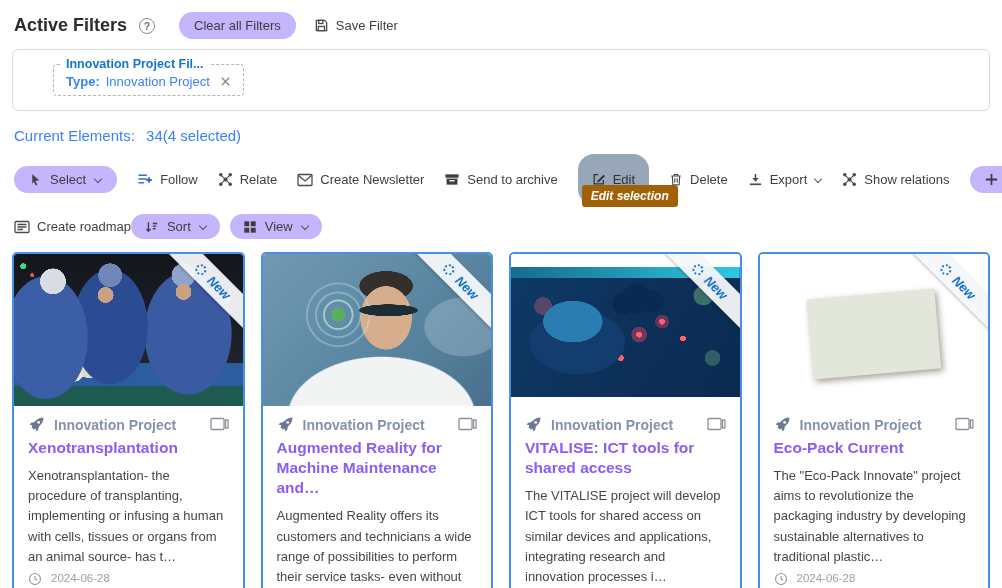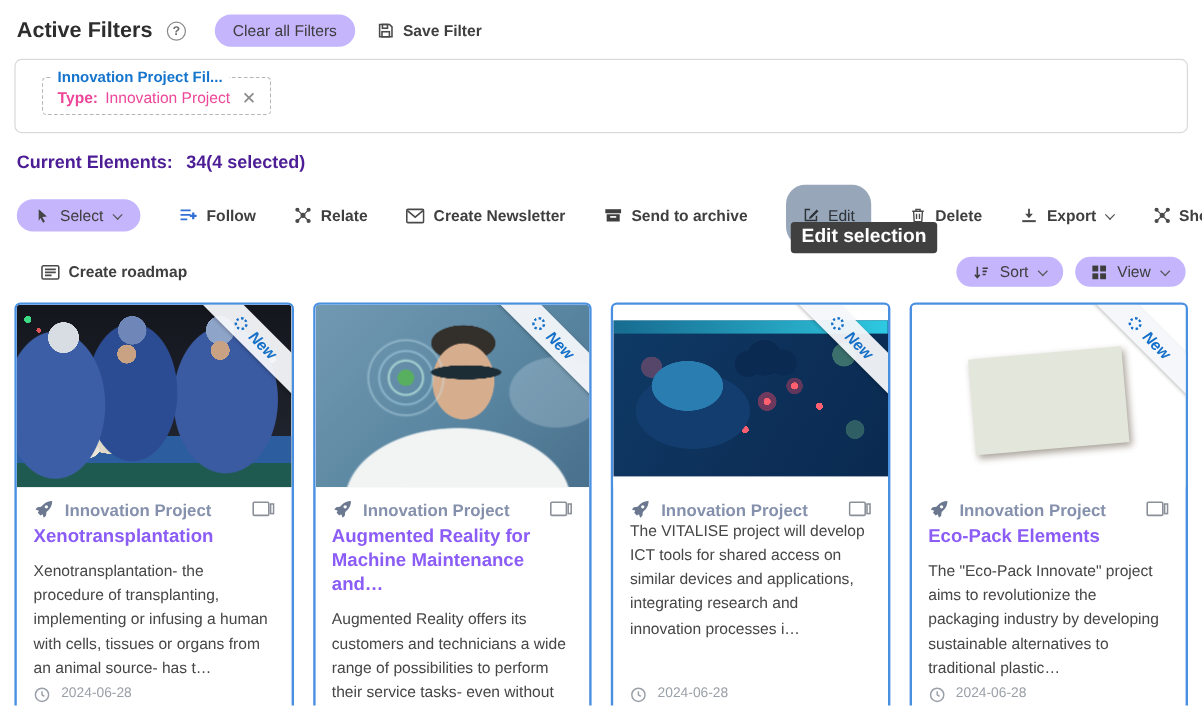--- a/index.html
+++ b/index.html
@@ -9,48 +9,48 @@
   
   .top-row { display:flex; align-items:center; padding:12px 14px 6px; gap:12px; }
   .page-title { font-size:18px; font-weight:700; color:#2d2d2d; }
   .help-circle { width:16px; height:16px; border:1.5px solid #8a8a8a; border-radius:50%;
     color:#6f6f6f; font-size:10.5px; font-weight:700; display:inline-flex;
     align-items:center; justify-content:center; cursor:pointer; }
   .pill { background:#c4b5fd; border-radius:17px; padding:6px 15px; font-size:13px;
     color:#3d3d3d; display:inline-flex; align-items:center; gap:8px; cursor:pointer;
     white-space:nowrap; border:none; }
   .tool { display:inline-flex; align-items:center; gap:7px; font-size:13px; color:#3f3f3f;
-    cursor:pointer; white-space:nowrap;font-weight:bold; }
+    cursor:pointer; white-space:nowrap; }
   .icon { flex:0 0 auto; display:inline-block; }
 
   
   .filter-box { margin:4px 12px 0; border:1px solid #d9d9d9; border-radius:6px;
     padding:14px 12px 12px; height:62px; }
   .filter-chip { position:relative; display:inline-block; border:1px dashed #b5b5b5;
-    border-radius:4px; padding:9px 12px 6px; margin-left:10px; cursor:pointer; }
+    border-radius:4px; padding:9px 12px 6px; margin-left:28px; cursor:pointer; }
   .chip-title { position:absolute; top:-8px; left:7px; background:#fff; padding:0 5px;
     color:#1575cd; font-weight:700; font-size:12.5px; white-space:nowrap; }
-  .chip-row { display:flex; align-items:center; gap:6px; font-size:13px; color:#ec4899; }
+  .chip-row { display:flex; align-items:center; gap:6px; font-size:13px; color:#3b82f6; }
   .chip-label { font-weight:700; }
   .chip-x { color:#8a8a8a; cursor:pointer; display:inline-flex; margin-left:4px; }
 
   
-  .elements-row { padding:16px 14px 0; font-size:15px; font-weight:700; color:#4c1d95; }
+  .elements-row { padding:16px 14px 0; font-size:15px; font-weight:400; color:#3b82f6; }
   .elements-row .count { margin-left:7px; }
 
   
-  .toolbar { display:flex; align-items:center; gap:32px; padding:10px 14px 0; }
+  .toolbar { display:flex; align-items:center; gap:20px; padding:10px 14px 0; }
   .edit-pill { background:#97a6b9; border-radius:16px; padding:18px 14px; color:#2e3338;
     display:inline-flex; gap:7px; font-size:13px; position:relative;
     cursor:pointer; }
-  .tooltip { position:absolute; top:31px; left:4px; background:#404040; color:#fff;
-    font-size:16px; font-weight:700; padding:4px 9px; border-radius:3px;
-    white-space:nowrap; z-index:9; }
-  .toolbar2 { display:flex; align-items:center; justify-content:space-between;
-    padding:9px 14px 0;margin-left:20px; }
+  .tooltip { position:absolute; top:31px; left:4px; background:#a16207; color:#fff;
+    font-size:12px; font-weight:700; padding:4px 9px; border-radius:3px;
+    white-space:nowrap; z-index:9;font-style:italic; }
+  .toolbar2 { display:flex; align-items:center; justify-content:flex-start;
+    padding:9px 14px 0; }
   .toolbar2-right { display:flex; gap:10px; }
   .chev { display:inline-block; width:8px; height:8px; position:relative; top:-2px; }
   .chev:after { content:""; position:absolute; left:1px; top:2px; width:5px; height:5px;
     border-right:1.6px solid #555; border-bottom:1.6px solid #555; transform:rotate(45deg); }
 
   
   .cards { display:grid; grid-template-columns:repeat(4,1fr); gap:16px;
     padding:13px 12px 10px; }
   .card { border:2px solid #4a90e2; border-radius:5px; background:#fff; height:348px;
     display:flex; flex-direction:column; overflow:hidden; position:relative; cursor:pointer; }
@@ -361,20 +361,21 @@
         <svg class="icon" width="17" height="17" viewBox="0 0 16 16" fill="#6b7890">
             <path d="M14.6 1.4c-2.9.1-5.2 1-6.9 2.7L5.9 5.9l-2.9.4L1.5 8l2.7 1-.9 1.6 2.1 2.1 1.6-.9 1 2.7 1.7-1.5.4-2.9 1.8-1.8c1.7-1.7 2.6-4 2.7-6.9z"></path>
             <circle cx="10" cy="6" r="1.3" fill="#fff"></circle>
           </svg>
         <span class="type-label">Innovation Project</span>
         <svg class="icon" width="19" height="15" viewBox="0 0 19 15" fill="none" stroke="#8a8f98" stroke-width="1.3">
             <rect x="1" y="1.5" width="13" height="11" rx="1"></rect>
             <rect x="15.5" y="3" width="2.5" height="8"></rect>
           </svg>
       </div>
+      <div class="card-title">VITALISE: ICT tools for shared access</div>
       <div class="card-desc">The VITALISE project will develop ICT tools for shared access on similar devices and applications, integrating research and innovation processes i…</div>
       <div class="card-footer">
         <svg class="icon" width="14" height="14" viewBox="0 0 16 16" fill="none" stroke="#9aa0a8" stroke-width="1.4">
             <circle cx="8" cy="8" r="6.3"></circle>
             <path d="M8 4.5V8l2.3 1.5"></path>
           </svg>
         <span>2024-06-28</span>
       </div>
     </div>
   </div>
@@ -392,21 +393,21 @@
         <svg class="icon" width="17" height="17" viewBox="0 0 16 16" fill="#6b7890">
             <path d="M14.6 1.4c-2.9.1-5.2 1-6.9 2.7L5.9 5.9l-2.9.4L1.5 8l2.7 1-.9 1.6 2.1 2.1 1.6-.9 1 2.7 1.7-1.5.4-2.9 1.8-1.8c1.7-1.7 2.6-4 2.7-6.9z"></path>
             <circle cx="10" cy="6" r="1.3" fill="#fff"></circle>
           </svg>
         <span class="type-label">Innovation Project</span>
         <svg class="icon" width="19" height="15" viewBox="0 0 19 15" fill="none" stroke="#8a8f98" stroke-width="1.3">
             <rect x="1" y="1.5" width="13" height="11" rx="1"></rect>
             <rect x="15.5" y="3" width="2.5" height="8"></rect>
           </svg>
       </div>
-      <div class="card-title">Eco-Pack Elements</div>
+      <div class="card-title">Eco-Pack Current</div>
       <div class="card-desc">The "Eco-Pack Innovate" project aims to revolutionize the packaging industry by developing sustainable alternatives to traditional plastic…</div>
       <div class="card-footer">
         <svg class="icon" width="14" height="14" viewBox="0 0 16 16" fill="none" stroke="#9aa0a8" stroke-width="1.4">
             <circle cx="8" cy="8" r="6.3"></circle>
             <path d="M8 4.5V8l2.3 1.5"></path>
           </svg>
         <span>2024-06-28</span>
       </div>
     </div>
   </div>

